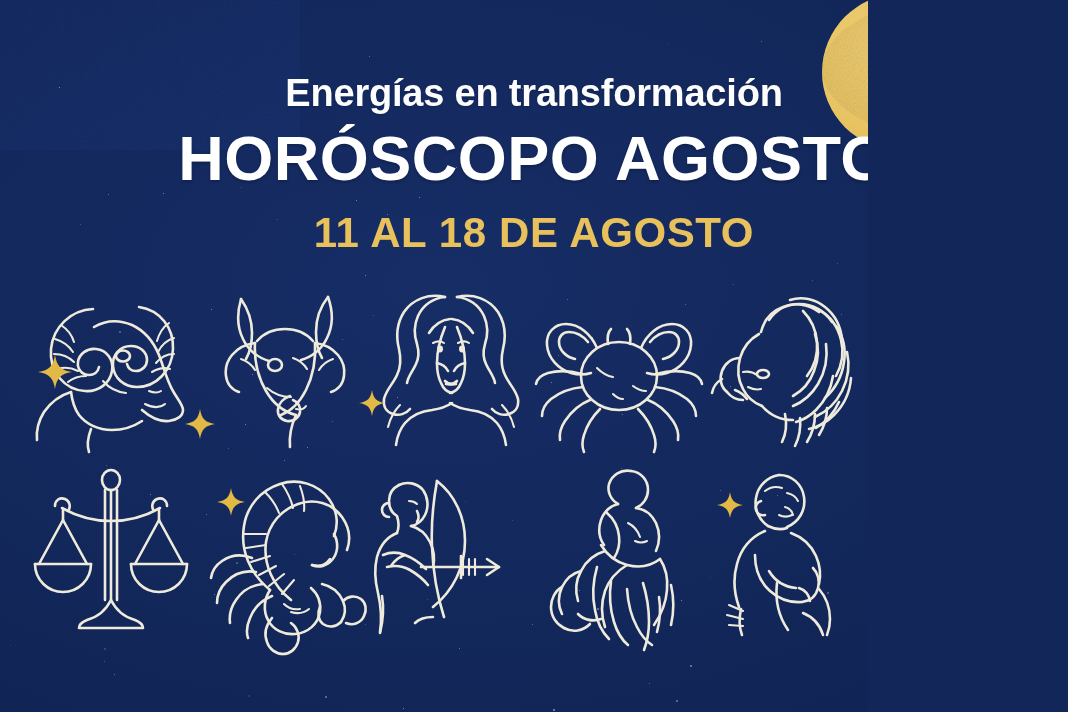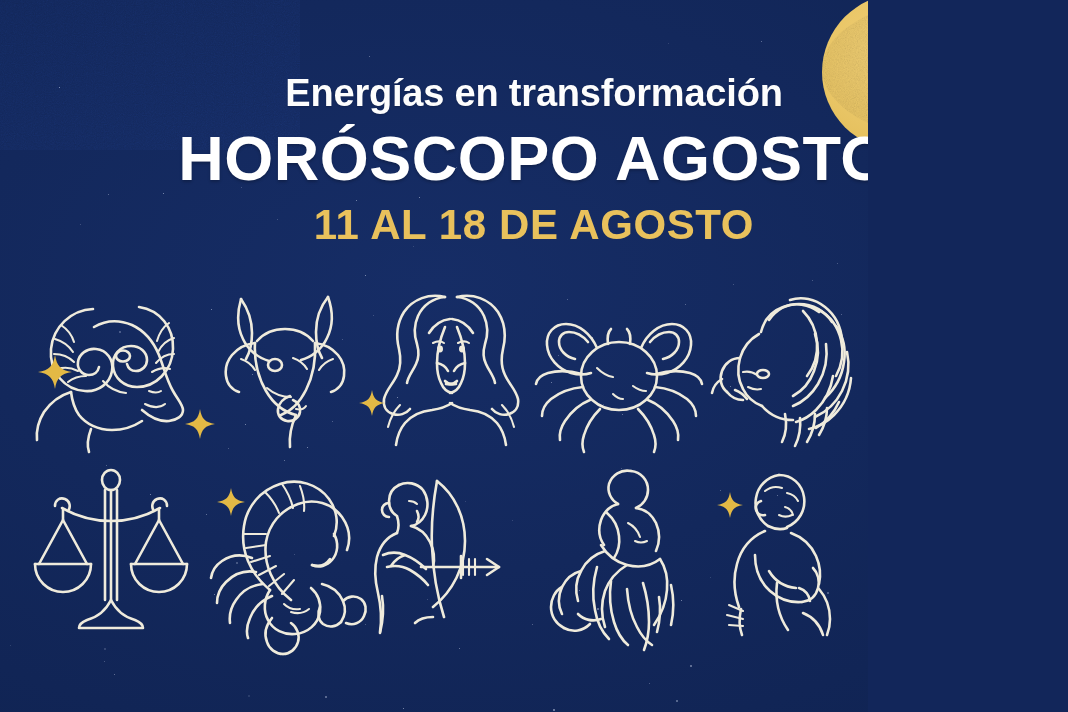--- a/index.html
+++ b/index.html
@@ -35,21 +35,21 @@
     margin:0;padding-top:74px;
     color:#fdfdfd;font-size:38px;font-weight:700;letter-spacing:-.2px;
     line-height:1;text-shadow:0 1px 2px rgba(0,0,0,.18);
   }
   #maintitle{
     margin:0;padding-top:14px;
     color:#ffffff;font-size:63px;font-weight:700;letter-spacing:.5px;
     line-height:1.04;text-shadow:0 2px 3px rgba(0,0,0,.22);
   }
   #dates{
-    margin:0;padding-top:12px;
+    margin:8px;padding-top:12px;
     color:#e9c15c;font-size:42px;font-weight:700;letter-spacing:.6px;line-height:1;
   }
 
   
   #grid{
     position:absolute;left:26px;top:285px;width:1016px;
     display:grid;grid-template-columns:repeat(6,1fr);
     grid-template-rows:168px 175px;row-gap:8px;
   }
   .cell{position:relative;display:flex;align-items:center;justify-content:center;}

